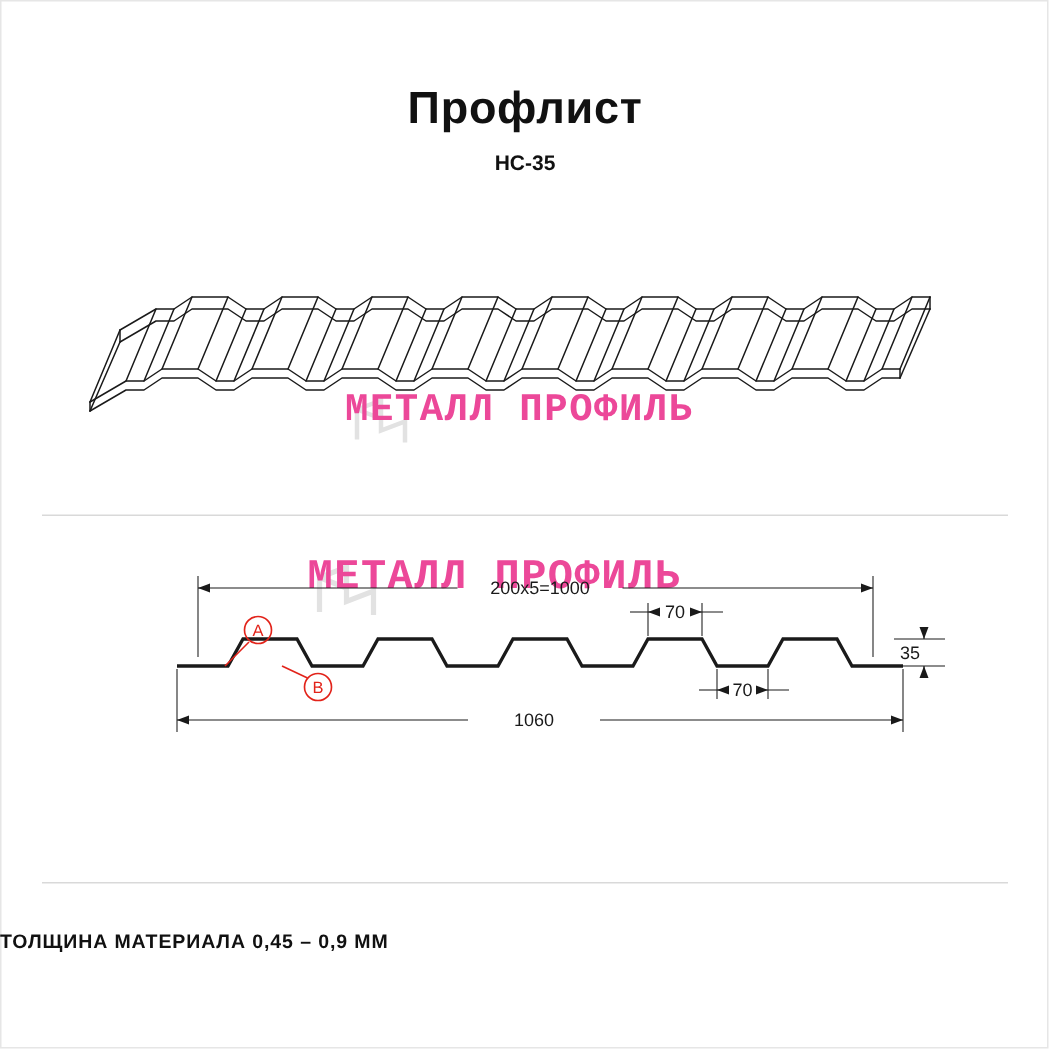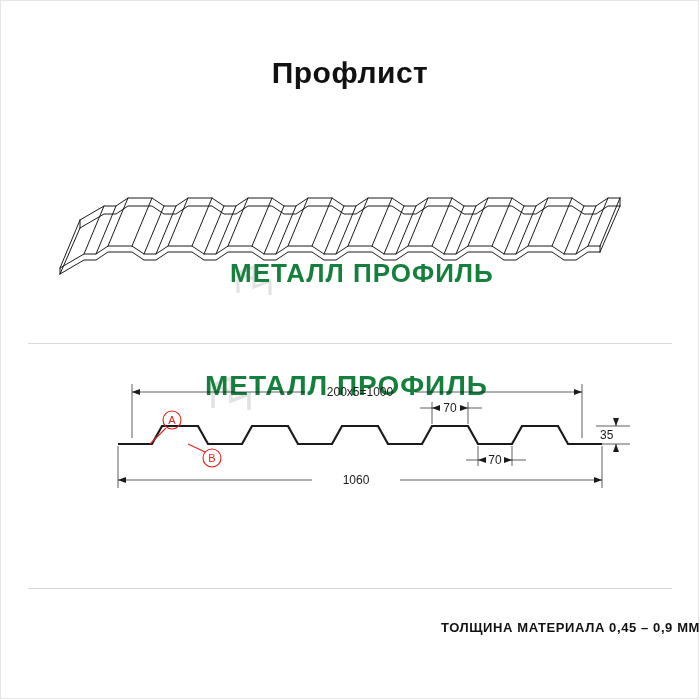--- a/index.html
+++ b/index.html
@@ -59,21 +59,21 @@
     height: 1px;
     background: #d9d9d9;
   }
   .divider.top { top: 343px; }
   .divider.bottom { top: 588px; }
   .footer-note {
     position: absolute;
     top: 620px;
     left: 0;
     width: 700px;
-    text-align: right;
+    text-align: left;
     font-size: 13px;
     font-weight: bold;
     letter-spacing: 0.6px;
     color: #111;
   }
   .iso-wrap {
     position: absolute;
     left: 60px;
     top: 150px;
     width: 580px;
@@ -83,23 +83,23 @@
     position: absolute;
     left: 100px;
     top: 372px;
     width: 520px;
     height: 130px;
   }
   .wm {
     position: absolute;
     pointer-events: none;
     user-select: none;
-    color: #15803d;
-    font-weight: bold;
-    font-family: Liberation Sans, sans-serif;
+    color: #ec4899;
+    font-weight: bold;
+    font-family: Liberation Mono, monospace;
     white-space: nowrap;
   }
   .wm1 {
     left: 230px;
     top: 258px;
     font-size: 26px;
     letter-spacing: 1px;
   }
   .wm2 {
     left: 205px;
@@ -117,20 +117,21 @@
   text { font-family: "Liberation Sans", sans-serif; }
 </style>
 </head>
 <body>
 
 <div class="page">
 
   <div class="border-frame"></div>
 
   <div class="title">Профлист</div>
+  <div class="subtitle">НС-35</div>
 
   <div class="iso-wrap">
     <svg width="580" height="180" viewBox="0 0 580 180">
       <g fill="none" stroke="#1a1a1a" stroke-width="1" stroke-linejoin="round" stroke-linecap="round">
 
         <path d="M20 70 L44 56 L56 56 L68 48 L92 48 L104 56 L116 56 L128 48 L152 48 L164 56 L176 56 L188 48 L212 48 L224 56 L236 56 L248 48 L272 48 L284 56 L296 56 L308 48 L332 48 L344 56 L356 56 L368 48 L392 48 L404 56 L416 56 L428 48 L452 48 L464 56 L476 56 L488 48 L512 48 L524 56 L536 56 L548 48 L560 48"></path>
 
         <path d="M20 78 L44 64 L56 64 L68 56 L92 56 L104 64 L116 64 L128 56 L152 56 L164 64 L176 64 L188 56 L212 56 L224 64 L236 64 L248 56 L272 56 L284 64 L296 64 L308 56 L332 56 L344 64 L356 64 L368 56 L392 56 L404 64 L416 64 L428 56 L452 56 L464 64 L476 64 L488 56 L512 56 L524 64 L536 64 L548 56 L560 56"></path>
 
         <path d="M0 118 L24 104 L36 104 L48 96 L72 96 L84 104 L96 104 L108 96 L132 96 L144 104 L156 104 L168 96 L192 96 L204 104 L216 104 L228 96 L252 96 L264 104 L276 104 L288 96 L312 96 L324 104 L336 104 L348 96 L372 96 L384 104 L396 104 L408 96 L432 96 L444 104 L456 104 L468 96 L492 96 L504 104 L516 104 L528 96 L540 96"></path>

